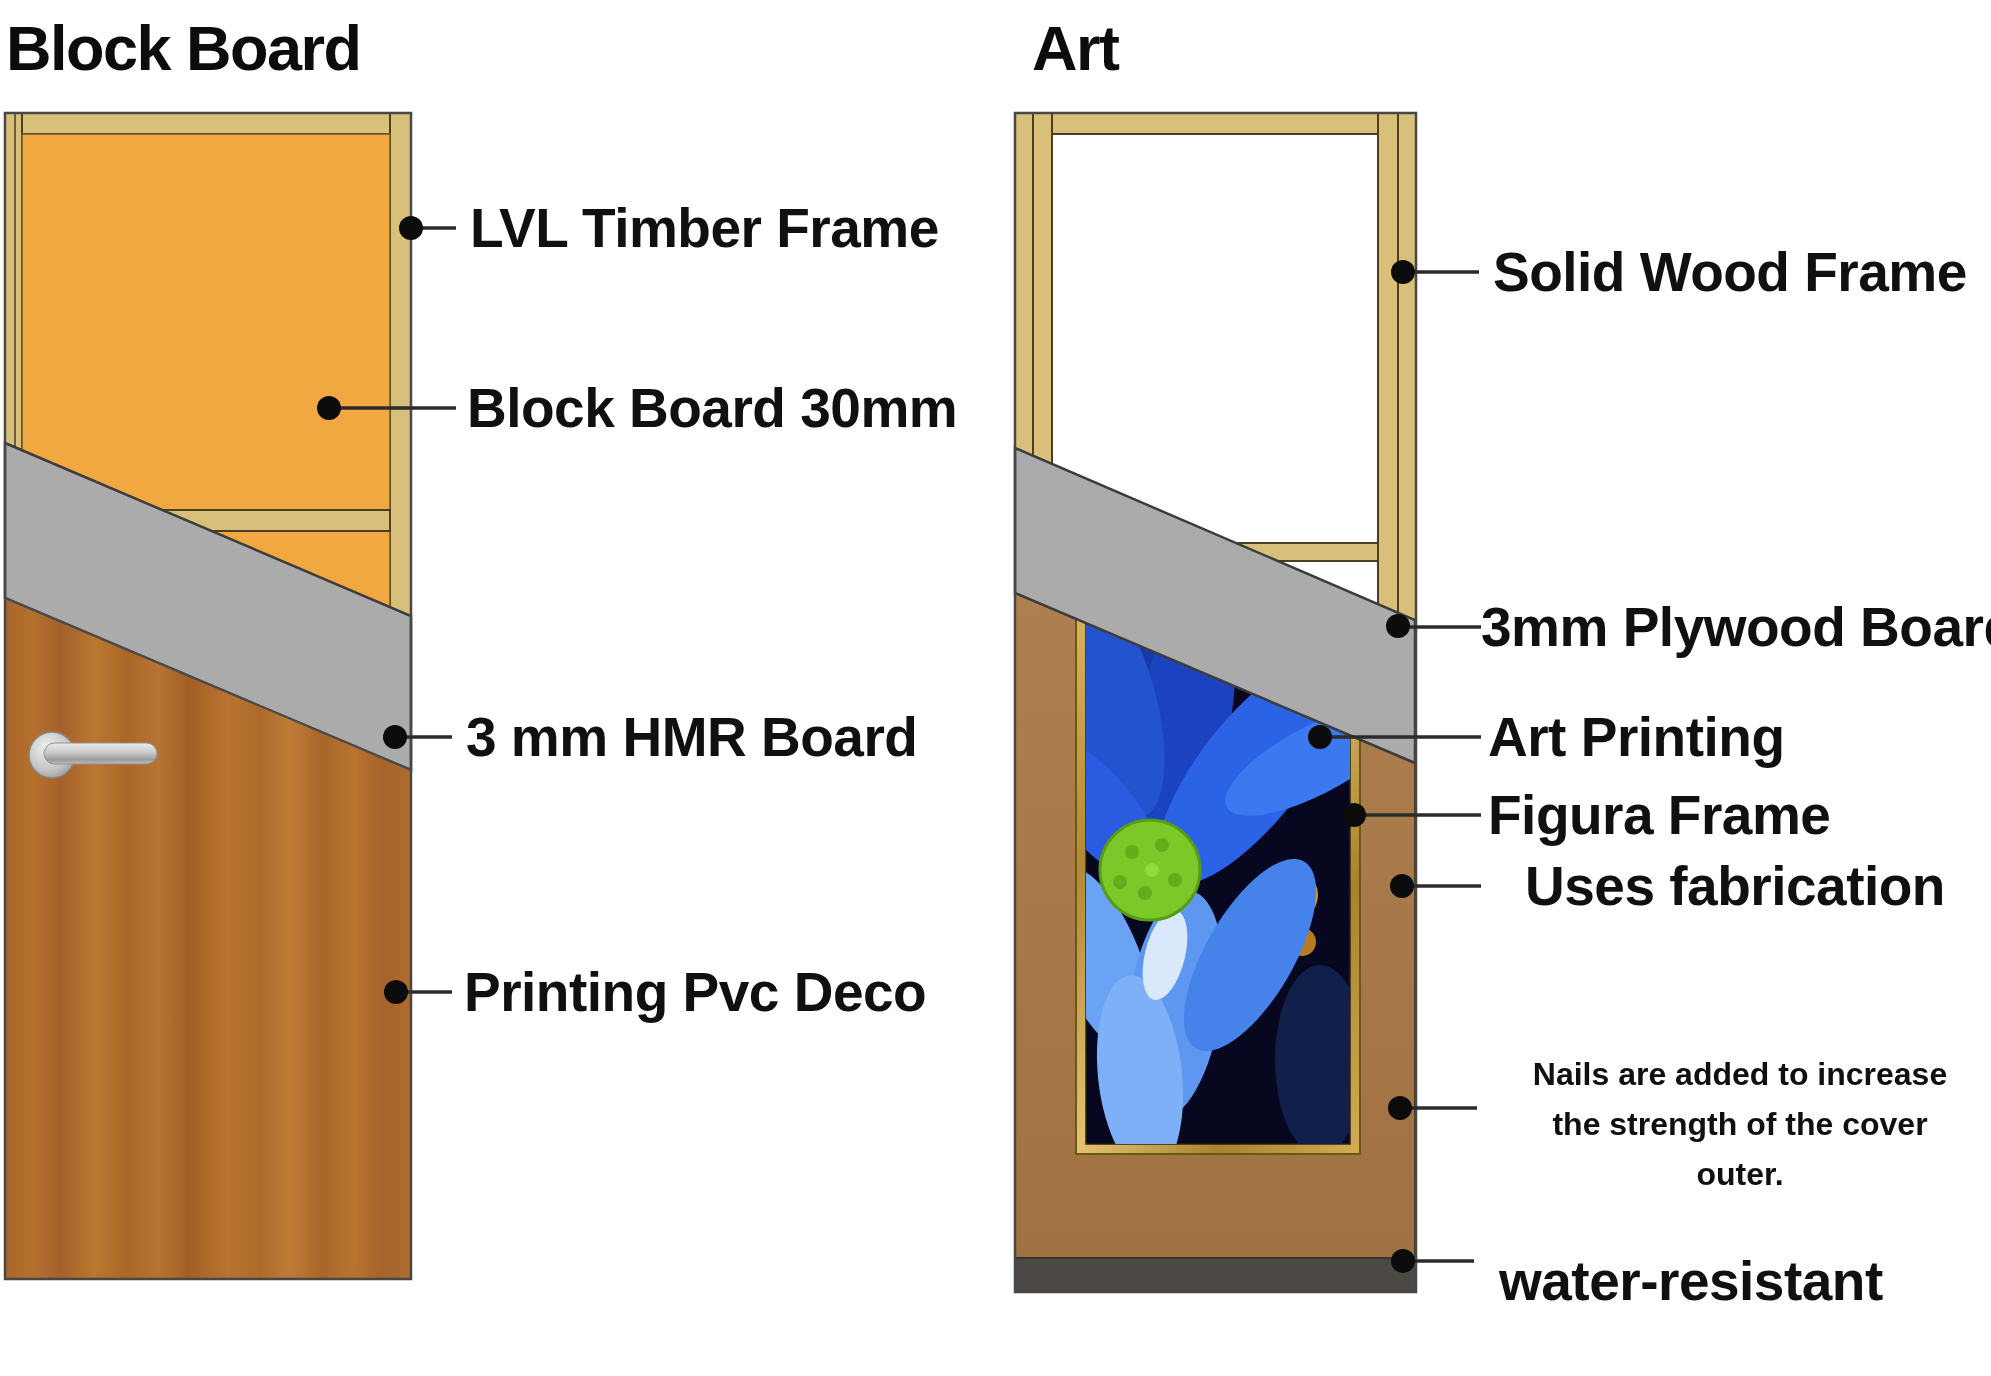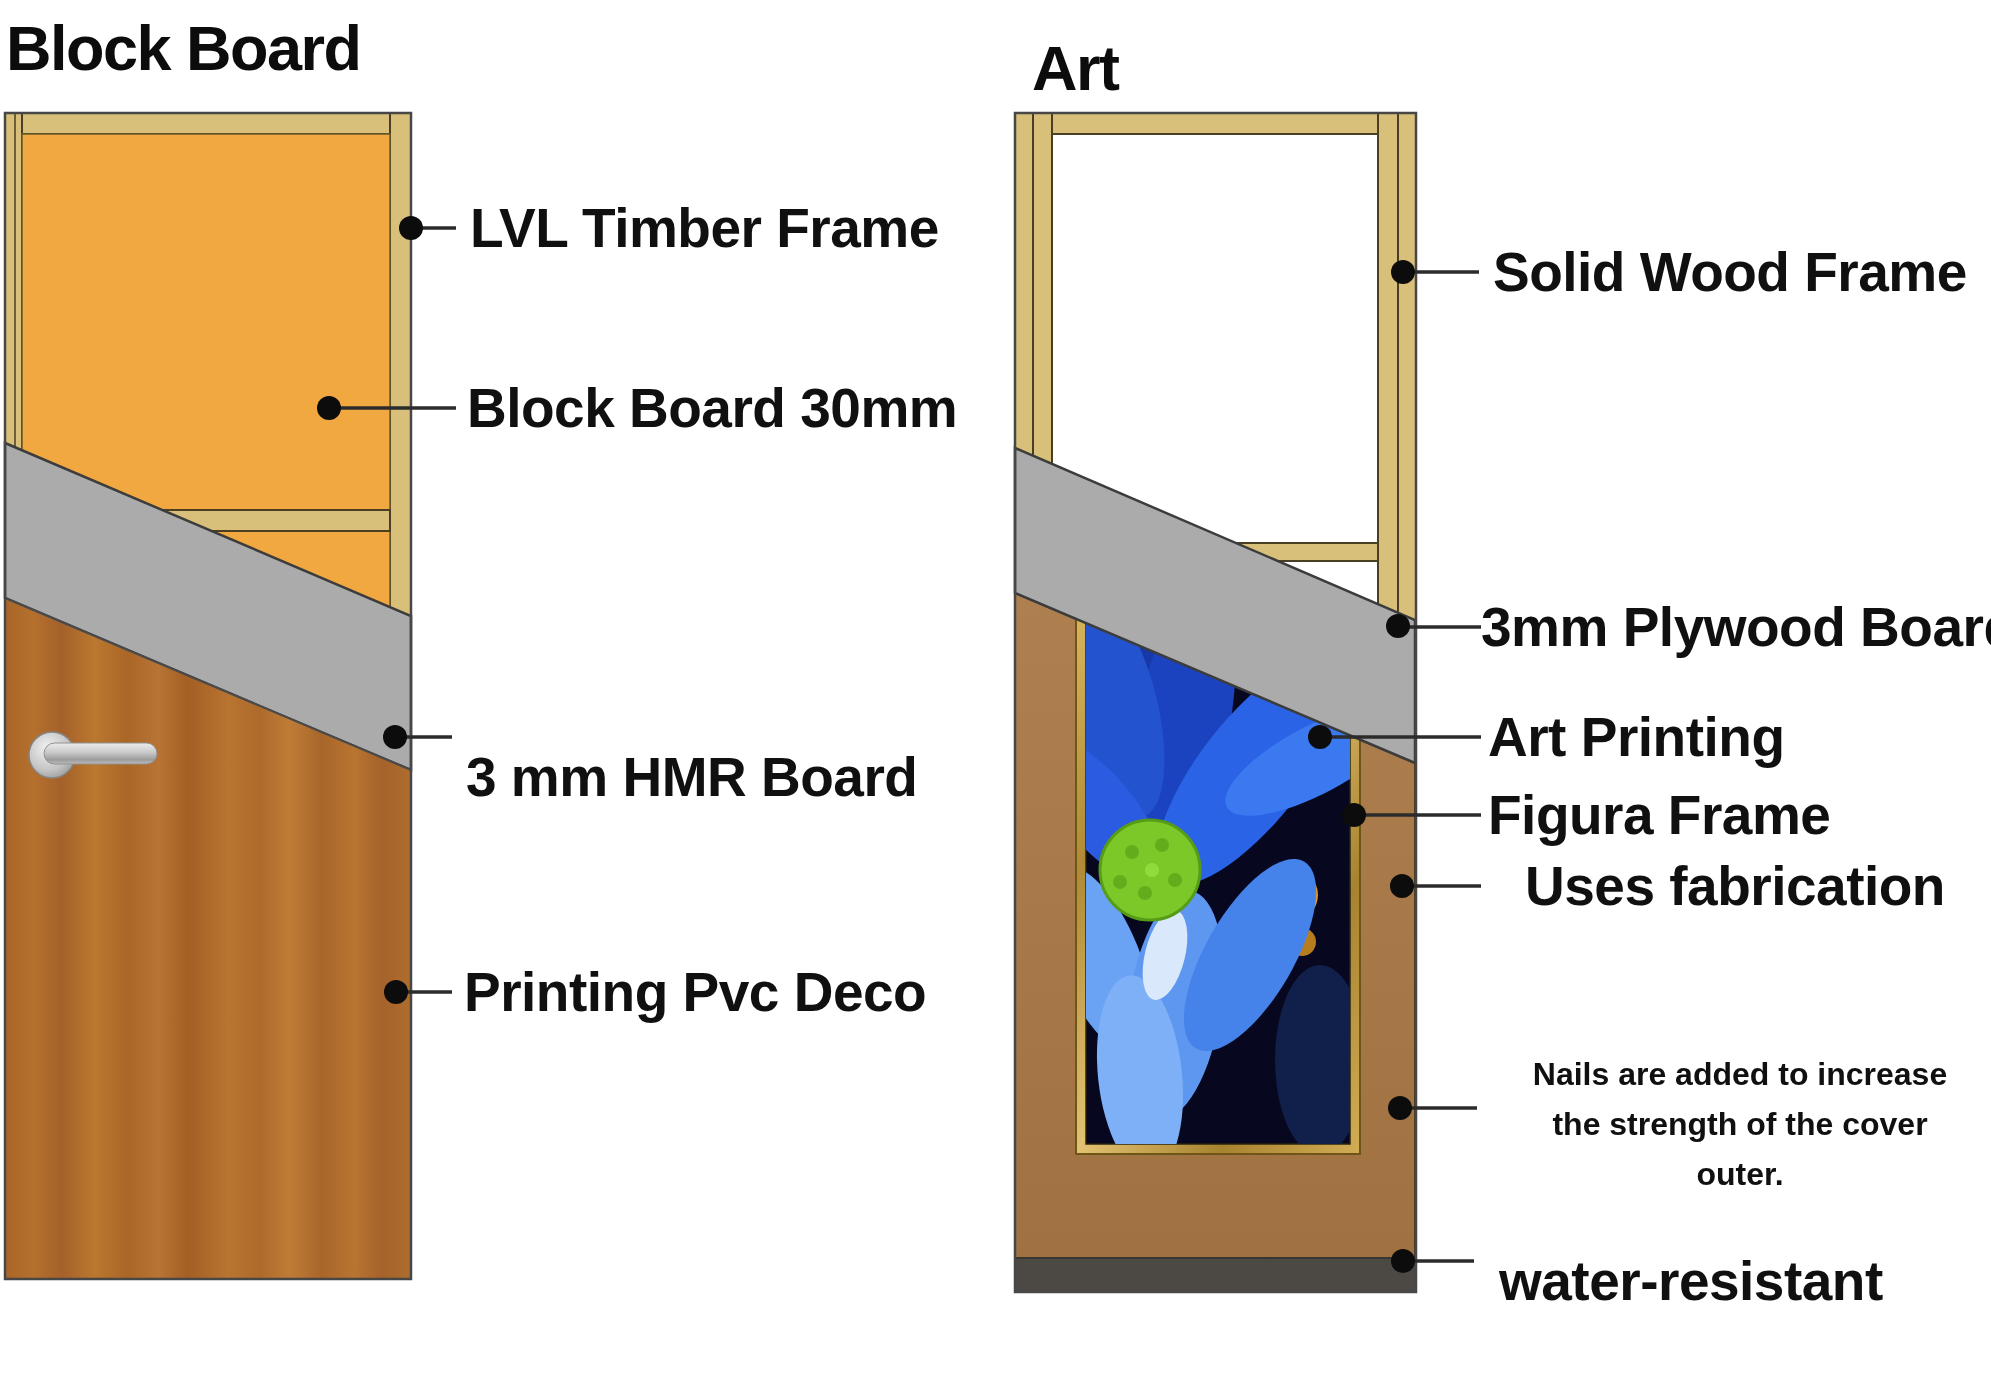--- a/index.html
+++ b/index.html
@@ -145,25 +145,25 @@
     <circle cx="1398" cy="626" r="12"></circle>
     <circle cx="1320" cy="737" r="12"></circle>
     <circle cx="1354" cy="815" r="12"></circle>
     <circle cx="1402" cy="886" r="12"></circle>
     <circle cx="1400" cy="1108" r="12"></circle>
     <circle cx="1403" cy="1261" r="12"></circle>
   </g>
 </svg>
 
 <div class="title" style="left:6px;">Block Board</div>
-<div class="title" style="left:1032px;margin-top:20px;">Art</div>
+<div class="title" style="left:1032px;">Art</div>
 
 <div class="lbl" style="left:470px;top:228px;">LVL Timber Frame</div>
 <div class="lbl" style="left:467px;top:408px;">Block Board 30mm</div>
-<div class="lbl" style="left:466px;top:777px;">3 mm HMR Board</div>
+<div class="lbl" style="left:466px;top:737px;">3 mm HMR Board</div>
 <div class="lbl" style="left:464px;top:992px;">Printing Pvc Deco</div>
 
 <div class="lbl" style="left:1493px;top:272px;">Solid Wood Frame</div>
 <div class="lbl" style="left:1481px;top:627px;">3mm Plywood Board</div>
 <div class="lbl" style="left:1488px;top:815px;">Figura Frame</div>
 <div class="lbl" style="left:1488px;top:737px;">Art Printing</div>
 <div class="lbl" style="left:1488px;top:886px;margin-left:37px;">Uses fabrication</div>
 <div class="lbl" style="left:1499px;top:1261px;margin-top:20px;">water-resistant</div>
 
 <div class="note" style="left:1488px;top:1124px;width:504px;">

